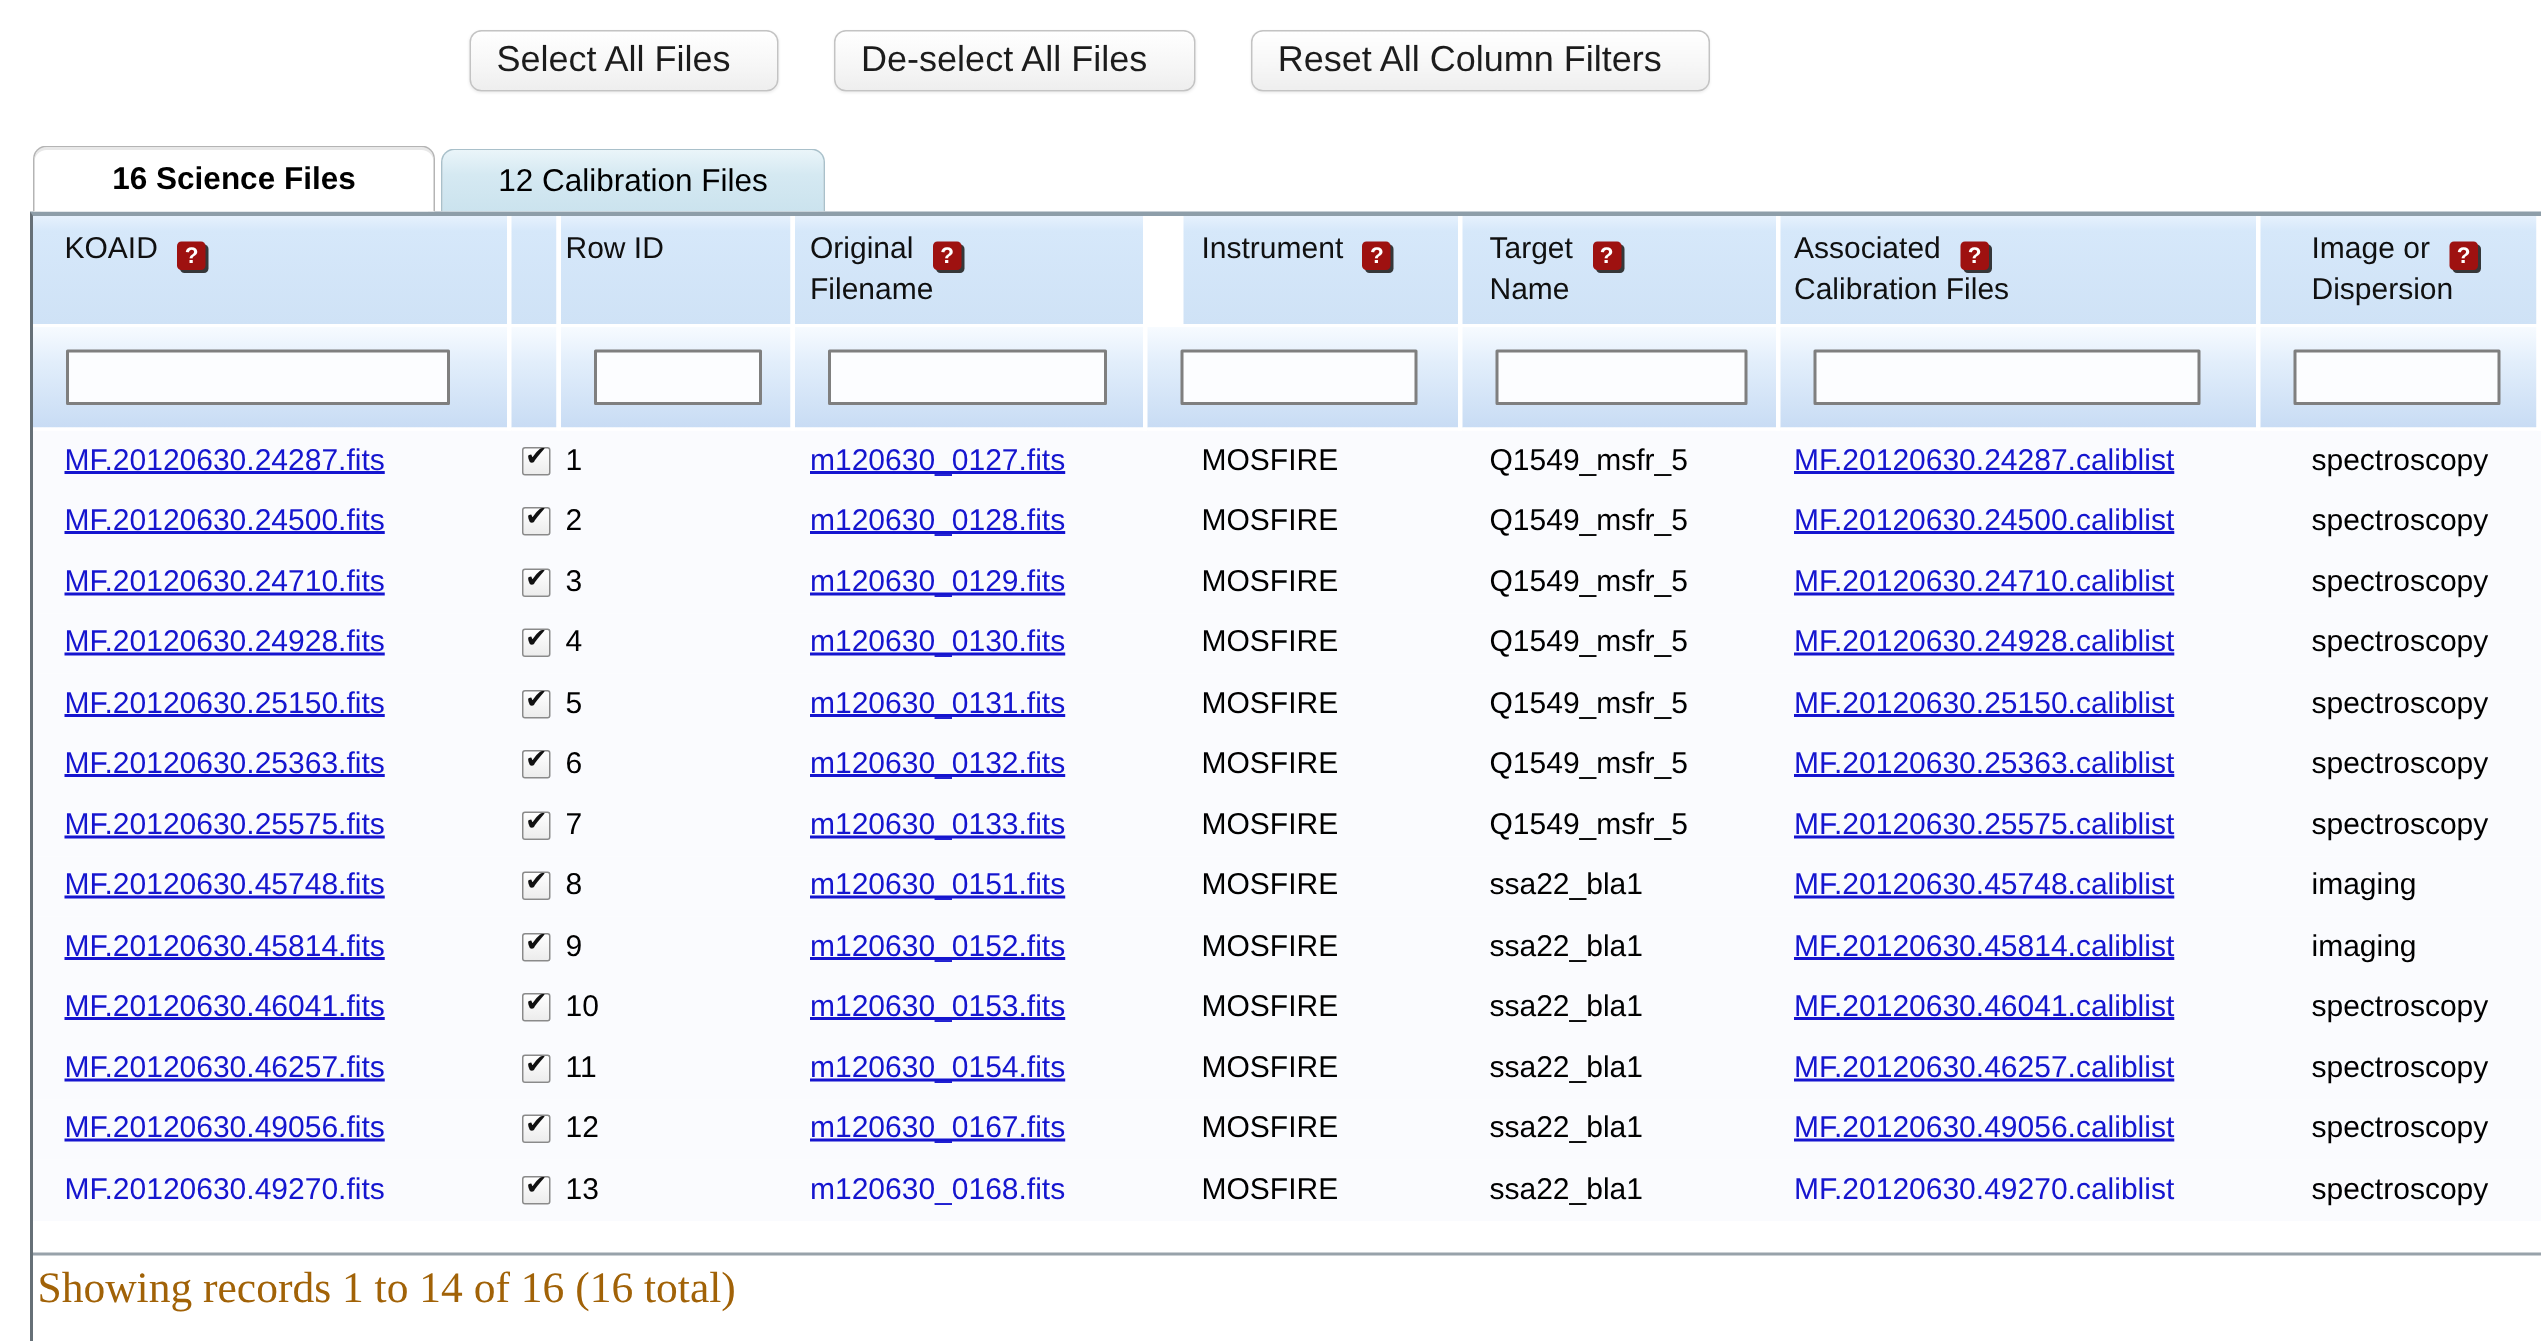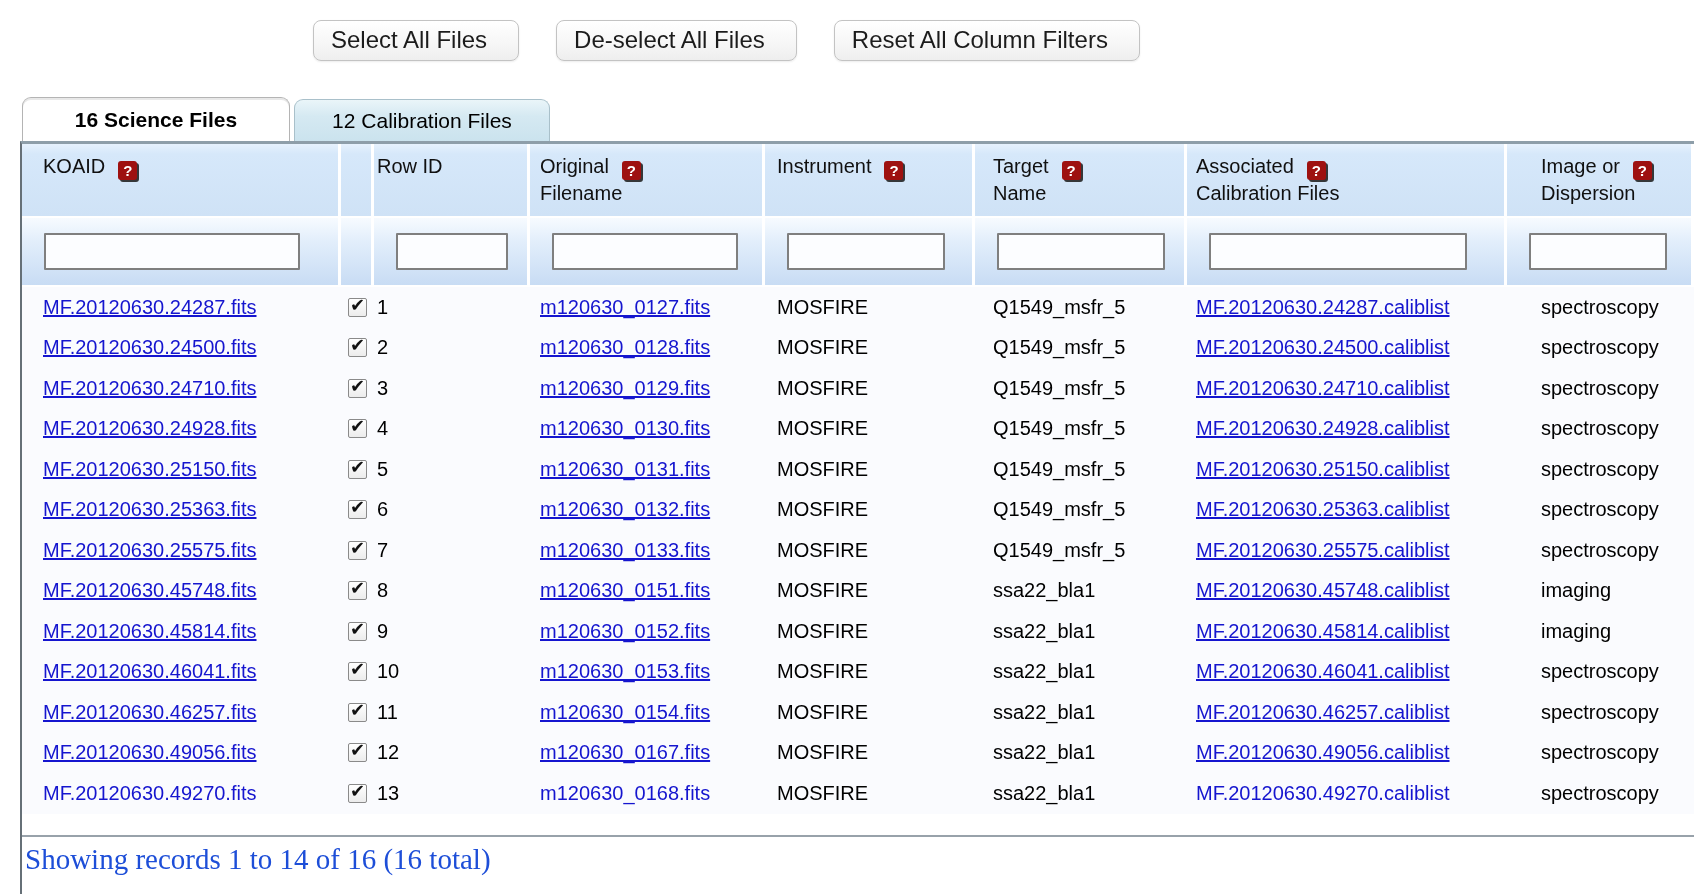--- a/index.html
+++ b/index.html
@@ -44,21 +44,21 @@
   .fcell{
     box-sizing:border-box;height:69px;border-right:3px solid #fff;border-bottom:2px solid #fff;
     background:linear-gradient(180deg,#f7fbff 0%,#e2eefb 35%,#c8dcf4 100%);
     display:flex;align-items:center;
   }
   .fcell input{
     box-sizing:border-box;height:37px;border:2px solid #7f7f7f;border-radius:1px;
     background:#fcfdff;font-family:inherit;font-size:18px;padding:0 6px;margin-left:22px;
   }
   .c0{padding-left:21px;} .c2{padding-left:3px;} .c3{padding-left:10px;}
-  .c4{padding-left:12px;} .c5{padding-left:18px;} .c6{padding-left:9px;} .c7{padding-left:34px;}
+  .c4{padding-left:12px;margin-left:24px;} .c5{padding-left:18px;} .c6{padding-left:9px;} .c7{padding-left:34px;}
   #body-rows{box-sizing:border-box;min-height:548px;background:#fff;padding-bottom:21px;}
   .brow{height:40.5px;background:#fafbfe;text-align:center;}
   .bcell{display:flex;align-items:center;font-size:20px;overflow:hidden;white-space:nowrap;}
   .bcell.center{justify-content:center;padding-left:0;}
   .brow a{color:var(--link,#1515cf);text-decoration:underline;cursor:pointer;}
   .brow.no-underline a{text-decoration:none;}
   
   .cbx{
     box-sizing:border-box;width:19px;height:19px;border:1px solid #8a8a8a;border-radius:2px;
     background:linear-gradient(180deg,#ffffff 0%,#ececec 100%);position:relative;cursor:pointer;
@@ -70,21 +70,21 @@
   
   .help{
     display:inline-block;width:19px;height:19px;margin-left:13px;vertical-align:-3px;
     background:var(--help-bg,#9e1110);color:#fff;border-radius:3px;text-align:center;
     font-size:15px;font-weight:bold;line-height:19px;box-shadow:2px 2px 0 rgba(35,35,35,.9);
     cursor:pointer;
   }
   
   #footer-line{border-top:2px solid #98a2aa;}
   #footer{
-    font-family:"Liberation Serif","DejaVu Serif",serif;font-size:29px;color:#1d4ed8;
+    font-family:"Liberation Serif","DejaVu Serif",serif;font-size:29px;color:#a16207;
     padding:6px 0 0 3px;height:56px;box-sizing:border-box;
   }
 </style>
 </head>
 <body style="--link: #1515cf; --help-bg: #9e1110;">
 
 <div id="toolbar">
     <button class="tb-btn">Select All Files</button>
     <button class="tb-btn">De-select All Files</button>
     <button class="tb-btn">Reset All Column Filters</button>

